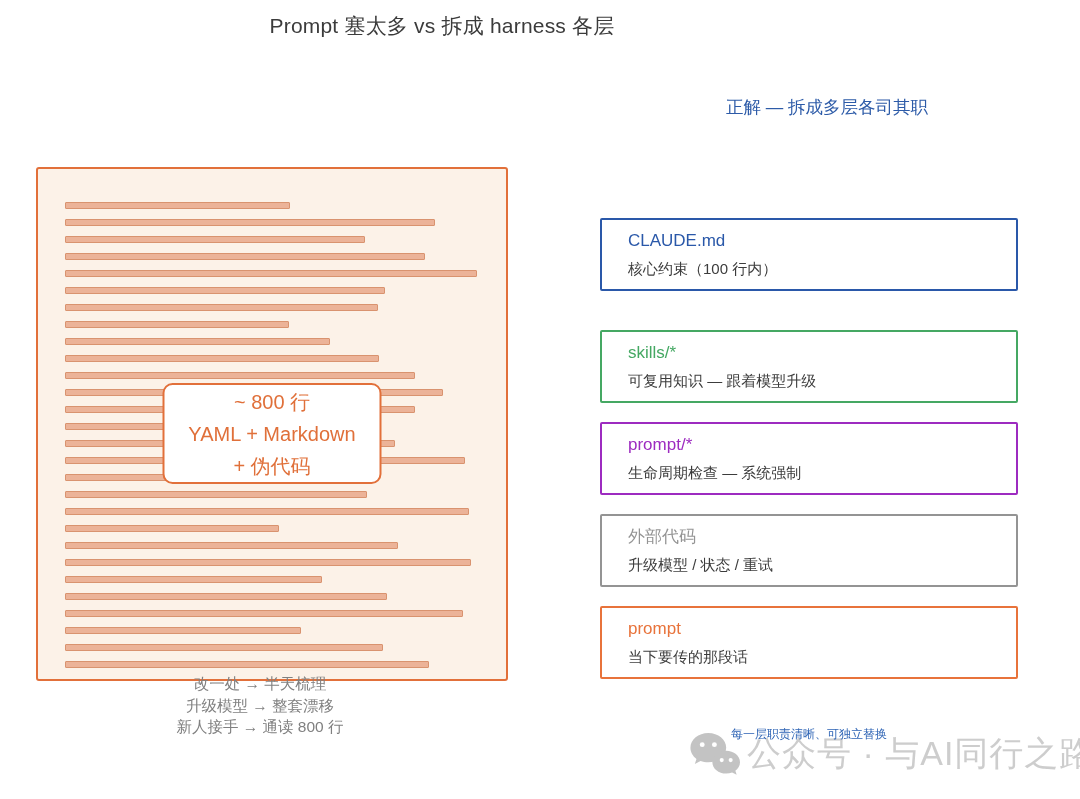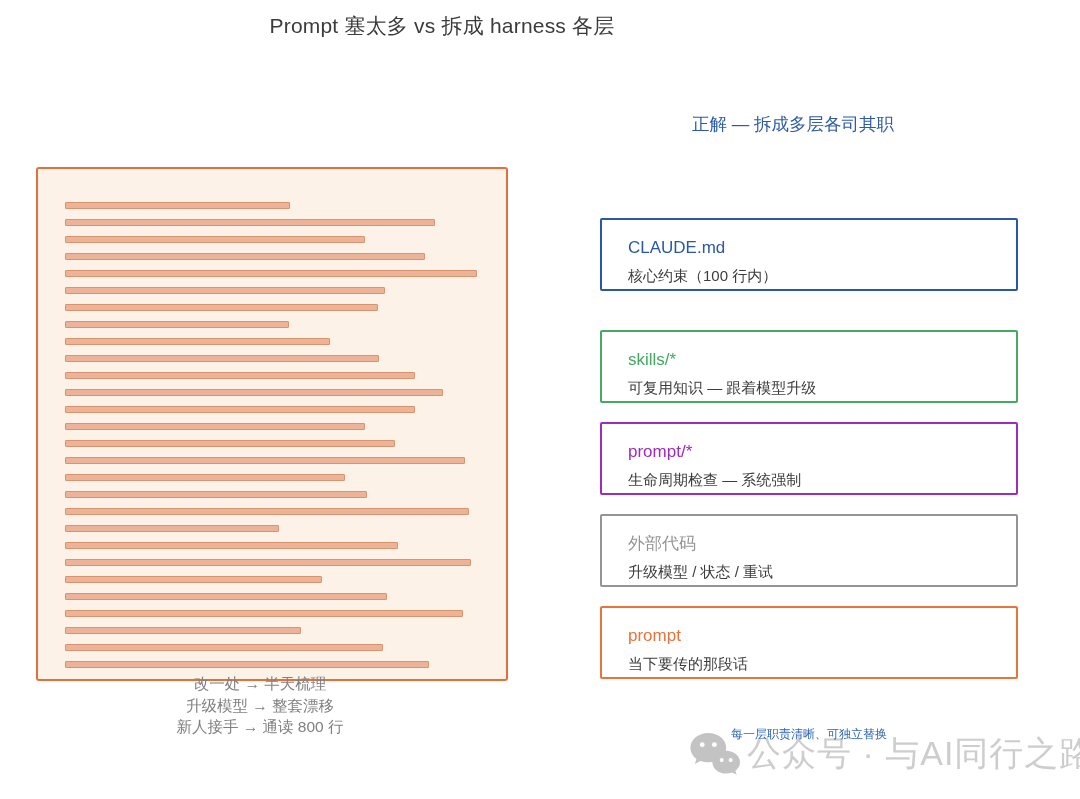--- a/index.html
+++ b/index.html
@@ -6,21 +6,21 @@
   .stage{
     position:relative;width:1080px;height:799px;background:#ffffff;overflow:hidden;
     font-family:"Liberation Sans","DejaVu Sans",sans-serif;
   }
   .page-title{
     position:absolute;top:12px;left:0;width:884px;text-align:center;
     font-size:21px;color:#3b3b3b;font-weight:400;letter-spacing:.2px;
   }
   .col-header{position:absolute;top:95px;font-size:17.5px;font-weight:500;text-align:center;}
   .col-header.left{left:36px;width:472px;}
-  .col-header.right{left:584px;width:418px;margin-top:17px;}
+  .col-header.right{left:618px;width:418px;}
 
   
   .prompt-panel{
     position:absolute;left:36px;top:167px;width:472px;height:514px;
     border:2.5px solid #e2703a;border-radius:3px;box-sizing:border-box;
   }
   .prompt-lines{position:absolute;left:27px;top:33px;display:flex;flex-direction:column;gap:10px;}
   .prompt-bar{height:7px;border:1px solid #d9936f;box-sizing:border-box;border-radius:1px;}
   .overload-label{
     position:absolute;left:50%;top:214px;transform:translateX(-50%);
@@ -31,21 +31,21 @@
   }
   .left-caption{
     position:absolute;left:24px;top:673px;width:472px;text-align:center;
     font-size:15.5px;line-height:21.5px;color:#808080;z-index:3;
   }
 
   
   .layers{position:absolute;left:600px;top:218px;width:418px;display:flex;flex-direction:column;gap:19px;}
   .layer-card{
     height:73px;border:2px solid;border-radius:2px;box-sizing:border-box;
-    padding:17px 26px;background:#fff;
+    padding:10px 26px;background:#fff;
   }
   .layer-title{font-size:17px;font-weight:500;line-height:22px;}
   .layer-subtitle{font-size:15px;color:#3c3c3c;margin-top:7px;line-height:20px;}
   .right-note{
     position:absolute;left:600px;top:726px;width:418px;text-align:center;
     font-size:12px;font-weight:400;z-index:5;
   }
 
   
   .watermark{
@@ -88,20 +88,25 @@
         <div class="prompt-bar" style="width: 214px; background: rgb(236, 179, 152); border-color: rgb(217, 147, 111);"></div>
         <div class="prompt-bar" style="width: 333px; background: rgb(236, 179, 152); border-color: rgb(217, 147, 111);"></div>
         <div class="prompt-bar" style="width: 406px; background: rgb(236, 179, 152); border-color: rgb(217, 147, 111);"></div>
         <div class="prompt-bar" style="width: 257px; background: rgb(236, 179, 152); border-color: rgb(217, 147, 111);"></div>
         <div class="prompt-bar" style="width: 322px; background: rgb(236, 179, 152); border-color: rgb(217, 147, 111);"></div>
         <div class="prompt-bar" style="width: 398px; background: rgb(236, 179, 152); border-color: rgb(217, 147, 111);"></div>
         <div class="prompt-bar" style="width: 236px; background: rgb(236, 179, 152); border-color: rgb(217, 147, 111);"></div>
         <div class="prompt-bar" style="width: 318px; background: rgb(236, 179, 152); border-color: rgb(217, 147, 111);"></div>
         <div class="prompt-bar" style="width: 364px; background: rgb(236, 179, 152); border-color: rgb(217, 147, 111);"></div>
       </div>
+    <div class="overload-label" style="color: rgb(224, 112, 58); border-color: rgb(226, 112, 58);">
+      <div>~ 800 行</div>
+      <div>YAML + Markdown</div>
+      <div>+ 伪代码</div>
+    </div>
   </div>
 
   <div class="left-caption" style="color: rgb(128, 128, 128);">
     <div>改一处 → 半天梳理</div>
     <div>升级模型 → 整套漂移</div>
     <div>新人接手 → 通读 800 行</div>
   </div>
 
   <div class="layers">
 

